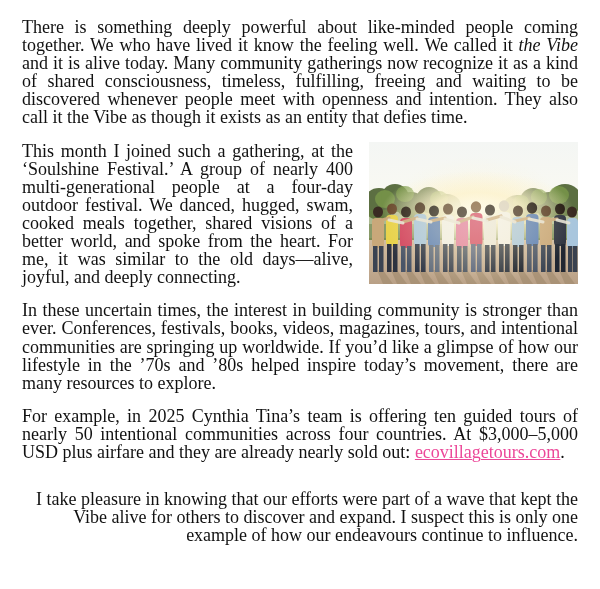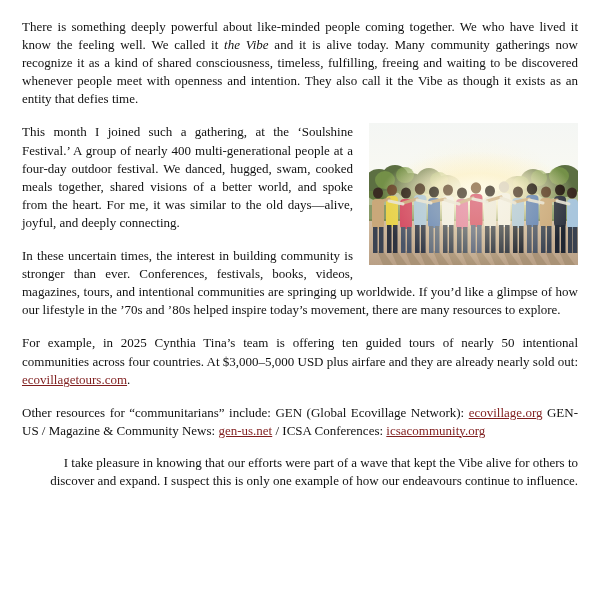--- a/index.html
+++ b/index.html
@@ -24,36 +24,36 @@
   h1#doc-title {
     font-size: 14.6px;
     font-weight: bold;
     text-align: center;
     margin: 0;
     padding: 11px 0 0 0;
     letter-spacing: .1px;
     line-height: 1.25;
   }
   .para {
-    font-size: 13px;
+    font-size: 18px;
     line-height: 18.1px;
     text-align: justify;
     text-justify: inter-word;
     margin: 0;
     hyphens: none;
   }
   .para.left {
     text-align: right;
   }
   .gap-lg { height: 18px; }
   .gap-md { height: 15px; }
   .gap-sm { height: 14px; }
   em { font-style: italic; }
   a.lnk {
-    color: #7f1d1d;
+    color: #ec4899;
     text-decoration-thickness: 1px;
     text-underline-offset: 1px;
   }
 
   
   #photo {
     float: right;
     width: 209px;
     height: 142px;
     margin: 0 0 6px 16px;
@@ -288,23 +288,20 @@
   </p>
 
   <div class="gap-md"></div>
 
   <p class="para">
     <span>For example, in 2025 Cynthia Tina’s team is offering ten guided tours of nearly 50 intentional communities across four countries. At $3,000–5,000 USD plus airfare and they are already nearly sold out: </span><a class="lnk" href="#">ecovillagetours.com</a><span>.</span>
   </p>
 
   <div class="gap-md"></div>
 
-  <p class="para">
-    <span>Other resources for “communitarians” include: GEN (Global Ecovillage Network): </span><a class="lnk" href="#">ecovillage.org</a><span> GEN-US / Magazine &amp; Community News: </span><a class="lnk" href="#">gen-us.net</a><span> / ICSA Conferences: </span><a class="lnk" href="#">icsacommunity.org</a>
-  </p>
 
   <div class="gap-sm"></div>
 
   <p class="para left">
     <span>I take pleasure in knowing that our efforts were part of a wave that kept the Vibe alive for others to discover and expand. I suspect this is only one example of how our endeavours continue to influence.</span>
   </p>
 
 </div>
 
 </body></html>

